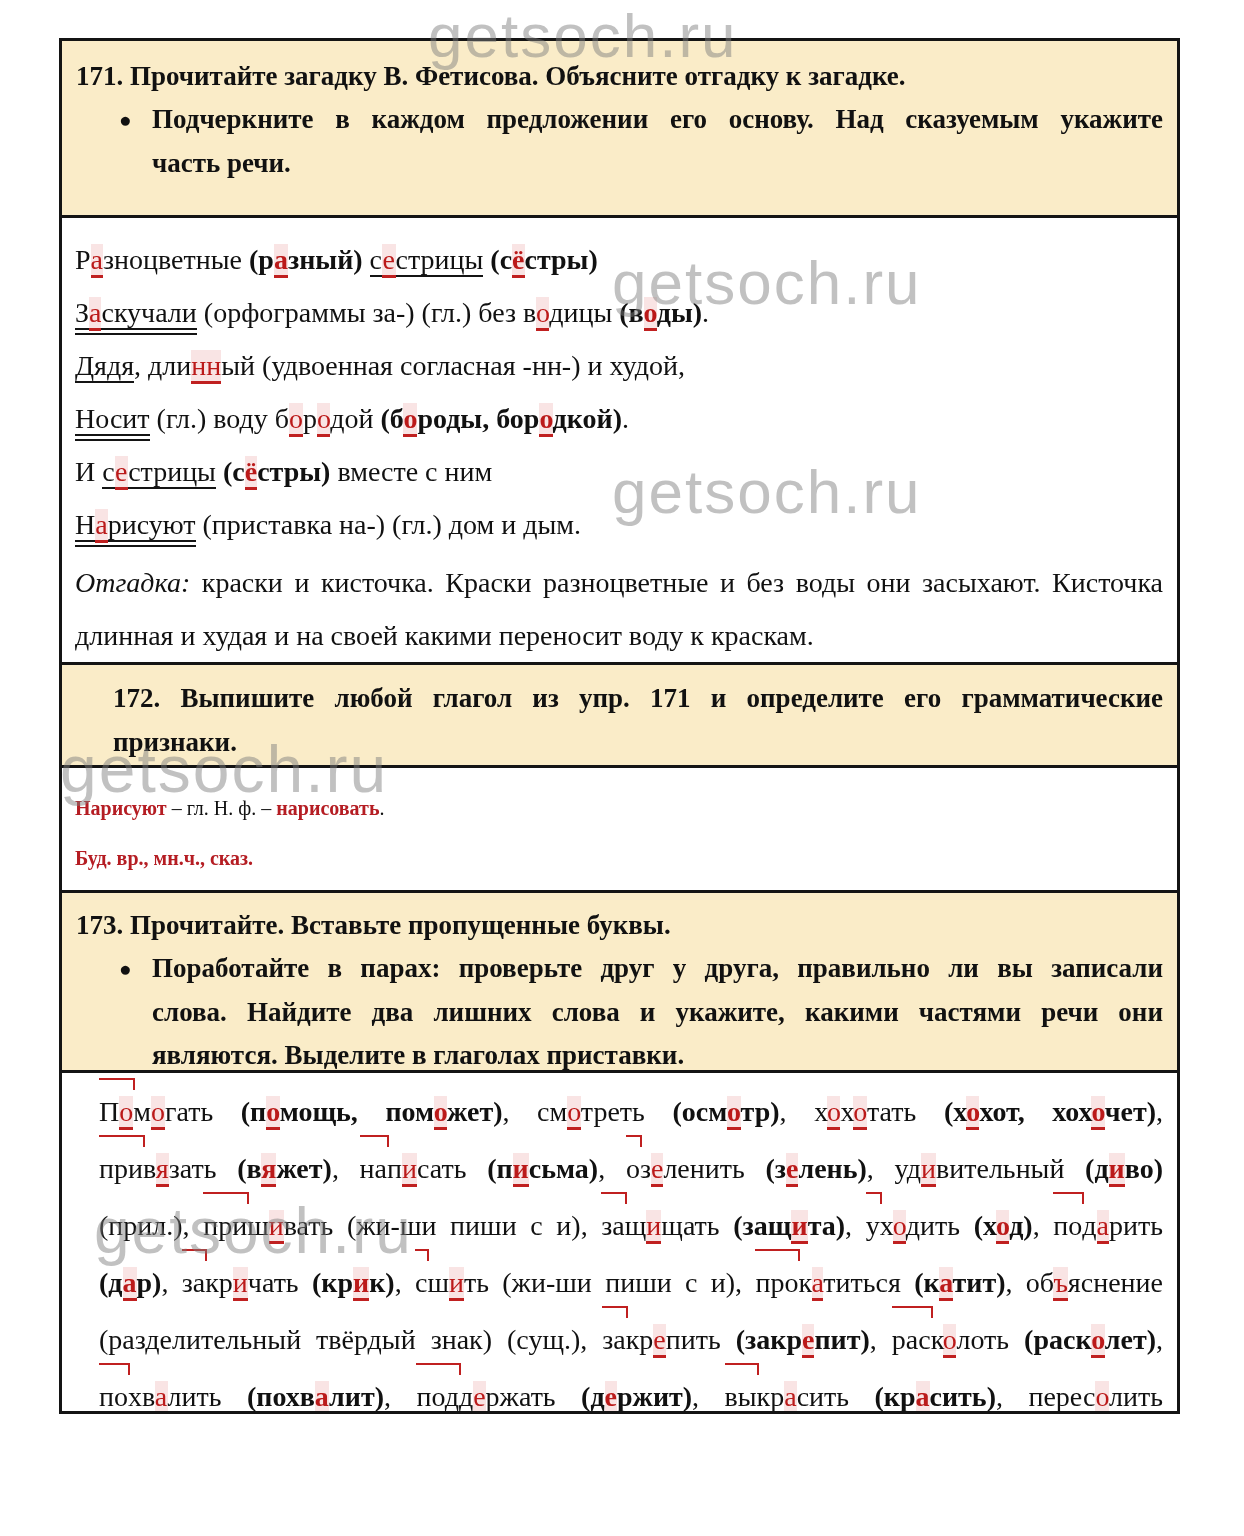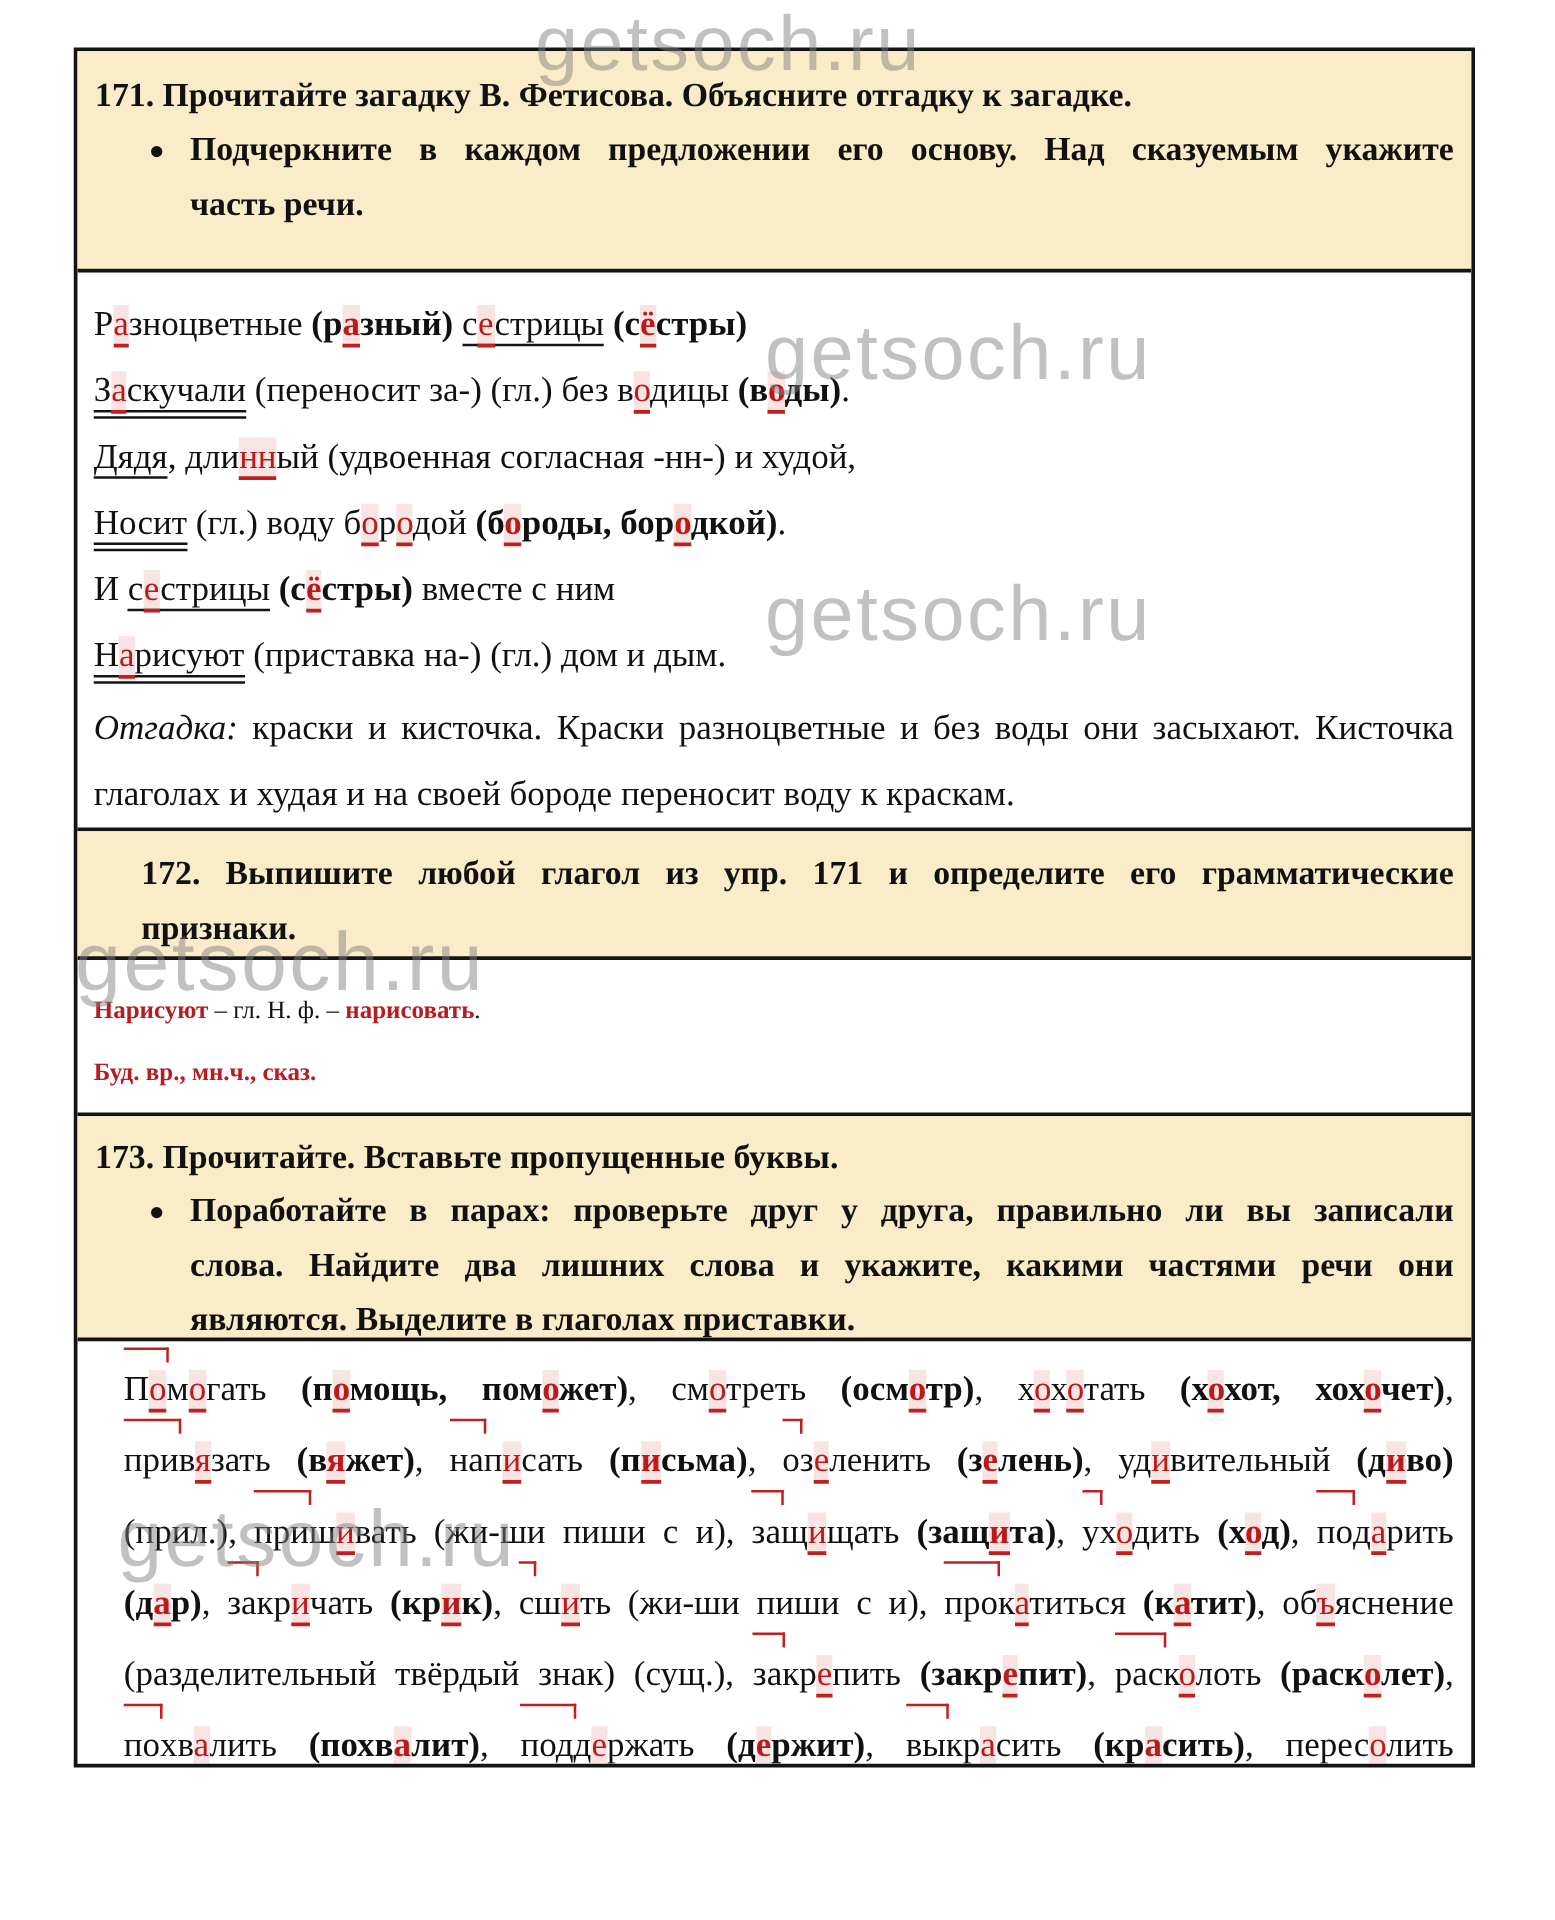--- a/index.html
+++ b/index.html
@@ -70,27 +70,27 @@
 <div class="wm wm5">getsoch.ru</div>
 
 <div class="box">
   <div class="sec cream sep s171">
       <div class="line t"><span class="b">171. Прочитайте загадку В. Фетисова. Объясните отгадку к загадке.</span></div>
       <div class="line bl j"><span class="blt">●</span><span class="b">Подчеркните в каждом предложении его основу. Над сказуемым укажите</span></div>
       <div class="line bc"><span class="b">часть речи.</span></div>
     </div>
   <div class="sec sep srid">
       <div class="line "><span>Р</span><span class="r">а</span><span>зноцветные </span><span class="b">(р</span><span class="b r">а</span><span class="b">зный) </span><span class="u1"><span>с</span><span class="r">е</span><span>стрицы</span></span><span> </span><span class="b">(с</span><span class="b r">ё</span><span class="b">стры)</span></div>
-      <div class="line "><span class="u2"><span>З</span><span class="r">а</span><span>скучали</span></span><span> (переносит за-) (гл.) без в</span><span class="r">о</span><span>дицы </span><span class="b">(в</span><span class="b r">о</span><span class="b">ды)</span><span>.</span></div>
+      <div class="line "><span class="u2"><span>З</span><span class="r">а</span><span>скучали</span></span><span> (орфограммы за-) (гл.) без в</span><span class="r">о</span><span>дицы </span><span class="b">(в</span><span class="b r">о</span><span class="b">ды)</span><span>.</span></div>
       <div class="line "><span class="u1"><span>Дядя</span></span><span>, дли</span><span class="r">нн</span><span>ый (удвоенная согласная -нн-) и худой,</span></div>
       <div class="line "><span class="u2"><span>Носит</span></span><span> (гл.) воду б</span><span class="r">о</span><span>р</span><span class="r">о</span><span>дой </span><span class="b">(б</span><span class="b r">о</span><span class="b">роды, бор</span><span class="b r">о</span><span class="b">дкой)</span><span>.</span></div>
       <div class="line "><span>И </span><span class="u1"><span>с</span><span class="r">е</span><span>стрицы</span></span><span> </span><span class="b">(с</span><span class="b r">ё</span><span class="b">стры)</span><span> вместе с ним</span></div>
       <div class="line "><span class="u2"><span>Н</span><span class="r">а</span><span>рисуют</span></span><span> (приставка на-) (гл.) дом и дым.</span></div>
       <div class="line j og1"><span class="i">Отгадка:</span><span> краски и кисточка. Краски разноцветные и без воды они засыхают. Кисточка</span></div>
-      <div class="line "><span>глаголах и худая и на своей бороде переносит воду к краскам.</span></div>
+      <div class="line "><span>длинная и худая и на своей какими переносит воду к краскам.</span></div>
     </div>
   <div class="sec cream sep s172">
       <div class="line t j"><span class="b">172. Выпишите любой глагол из упр. 171 и определите его грамматические</span></div>
       <div class="line t"><span class="b">признаки.</span></div>
     </div>
   <div class="sec sep sans">
       <div class="line "><span class="rb">Нарисуют</span><span> – гл. Н. ф. – </span><span class="rb">нарисовать</span><span>.</span></div>
       <div class="line "><span class="rb">Буд. вр., мн.ч., сказ.</span></div>
     </div>
   <div class="sec cream sep s173">

